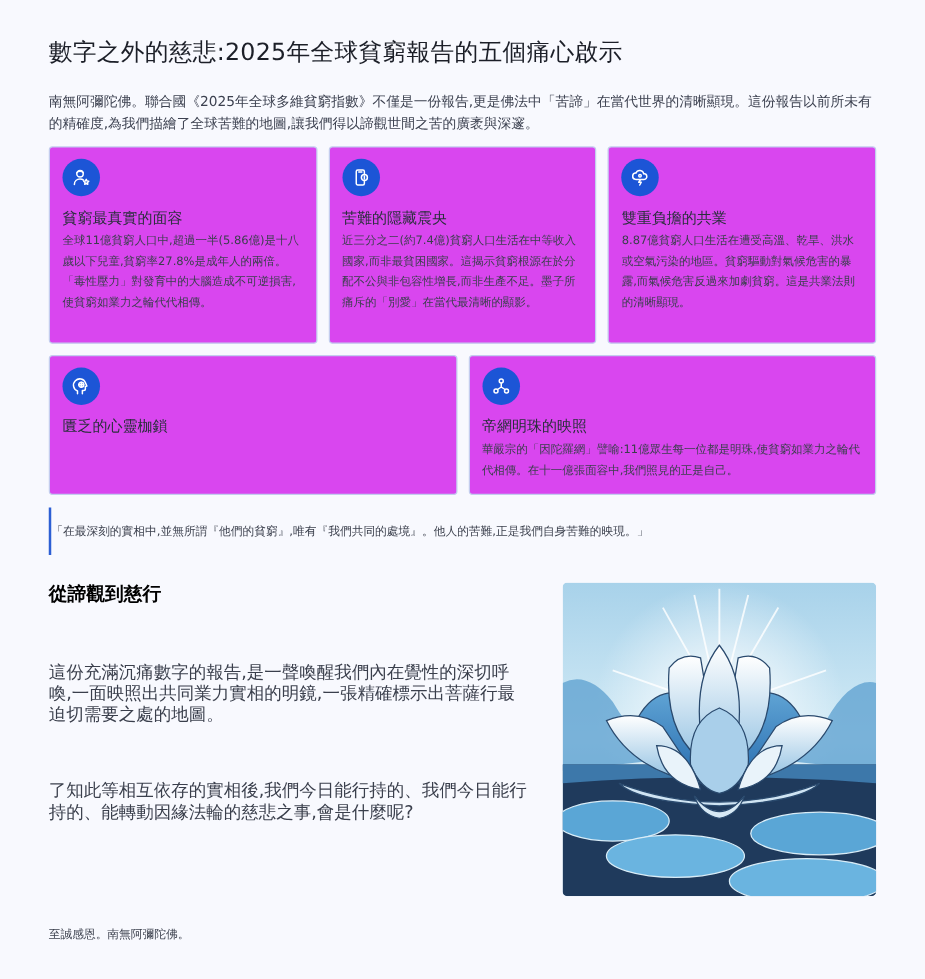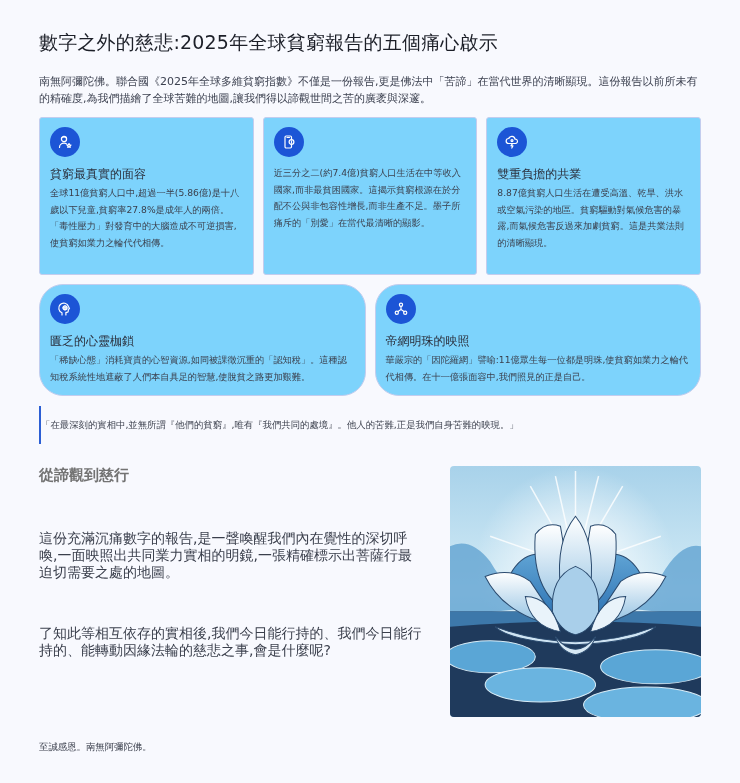--- a/index.html
+++ b/index.html
@@ -31,27 +31,27 @@
       color: #3c4150;
       width: 664px;
       margin-bottom: 10px;
     }
     .cards-row {
       display: flex;
       gap: 9px;
       margin-bottom: 9px;
     }
     .card {
-      background: #7dd3fc;
+      background: #d946ef;
       border: 1px solid #c3cdee;
       border-radius: 3px;
       padding: 9px 10px 10px 10px;
     }
     .row1 .card { width: 215px; height: 158px; }
-    .row2 .card { width: 327px; height: 112px; border-radius: 24px; }
+    .row2 .card { width: 327px; height: 112px; }
     .icon-circle {
       width: 30px;
       height: 30px;
       border-radius: 50%;
       background: #1c55d6;
       display: flex;
       align-items: center;
       justify-content: center;
       margin-bottom: 8px;
     }
@@ -78,21 +78,21 @@
     }
     .bottom {
       display: flex;
       margin-top: 20px;
       justify-content: space-between;
     }
     .bottom-left { width: 385px; }
     .section-title {
       font-size: 15px;
       line-height: 22px;
-      color: #737373;
+      color: #000000;
       margin-bottom: 8px;
     }
     .para {
       font-size: 14px;
       line-height: 17px;
       color: #3a3f4c;
       margin-bottom: 7px;
       margin-top: 44px;
     }
     .lotus {
@@ -133,20 +133,21 @@
     </div>
     <div class="card">
       <div class="icon-circle">
         <svg viewBox="0 0 16 16" fill="none" stroke="#fff" stroke-width="1.2" stroke-linecap="round" stroke-linejoin="round">
           <rect x="4" y="2" width="6.5" height="12" rx="1.2"></rect>
           <circle cx="10.5" cy="8" r="2.4" fill="#1c55d6"></circle>
           <path d="M10.5 6.8v2.4"></path>
           <path d="M6 3.5h2.5"></path>
         </svg>
       </div>
+      <div class="card-title">苦難的隱藏震央</div>
       <div class="card-body">近三分之二(約7.4億)貧窮人口生活在中等收入國家,而非最貧困國家。這揭示貧窮根源在於分配不公與非包容性增長,而非生產不足。墨子所痛斥的「別愛」在當代最清晰的顯影。</div>
     </div>
     <div class="card">
       <div class="icon-circle">
         <svg viewBox="0 0 16 16" fill="none" stroke="#fff" stroke-width="1.2" stroke-linecap="round" stroke-linejoin="round">
           <path d="M4.5 9.5a2.5 2.5 0 0 1 0.3-5 3.2 3.2 0 0 1 6.2 0.6 2.2 2.2 0 0 1 0.5 4.4z"></path>
           <path d="M8.3 9.8l-1.3 2h2l-1.2 2.2"></path>
           <circle cx="8" cy="6.6" r="1"></circle>
         </svg>
       </div>
@@ -158,21 +159,20 @@
   <div class="cards-row row2">
     <div class="card">
       <div class="icon-circle">
         <svg viewBox="0 0 16 16" fill="none" stroke="#fff" stroke-width="1.2" stroke-linecap="round" stroke-linejoin="round">
           <path d="M5 14v-2.2a5 5 0 1 1 6.5-6.3l1 2.3-1.2 0.4v1.8a1.4 1.4 0 0 1-1.4 1.4h-1V14"></path>
           <circle cx="8" cy="6.8" r="2"></circle>
           <path d="M8 4.8v4M6 6.8h4"></path>
         </svg>
       </div>
       <div class="card-title">匱乏的心靈枷鎖</div>
-      <div class="card-body">「稀缺心態」消耗寶貴的心智資源,如同被課徵沉重的「認知稅」。這種認知稅系統性地遮蔽了人們本自具足的智慧,使脫貧之路更加艱難。</div>
     </div>
     <div class="card">
       <div class="icon-circle">
         <svg viewBox="0 0 16 16" fill="none" stroke="#fff" stroke-width="1.2" stroke-linecap="round" stroke-linejoin="round">
           <circle cx="8" cy="3.8" r="1.6"></circle>
           <circle cx="3.8" cy="11.8" r="1.6"></circle>
           <circle cx="12.2" cy="11.8" r="1.6"></circle>
           <path d="M8 5.4v3.2M8 8.6l-3 2M8 8.6l3 2"></path>
         </svg>
       </div>

